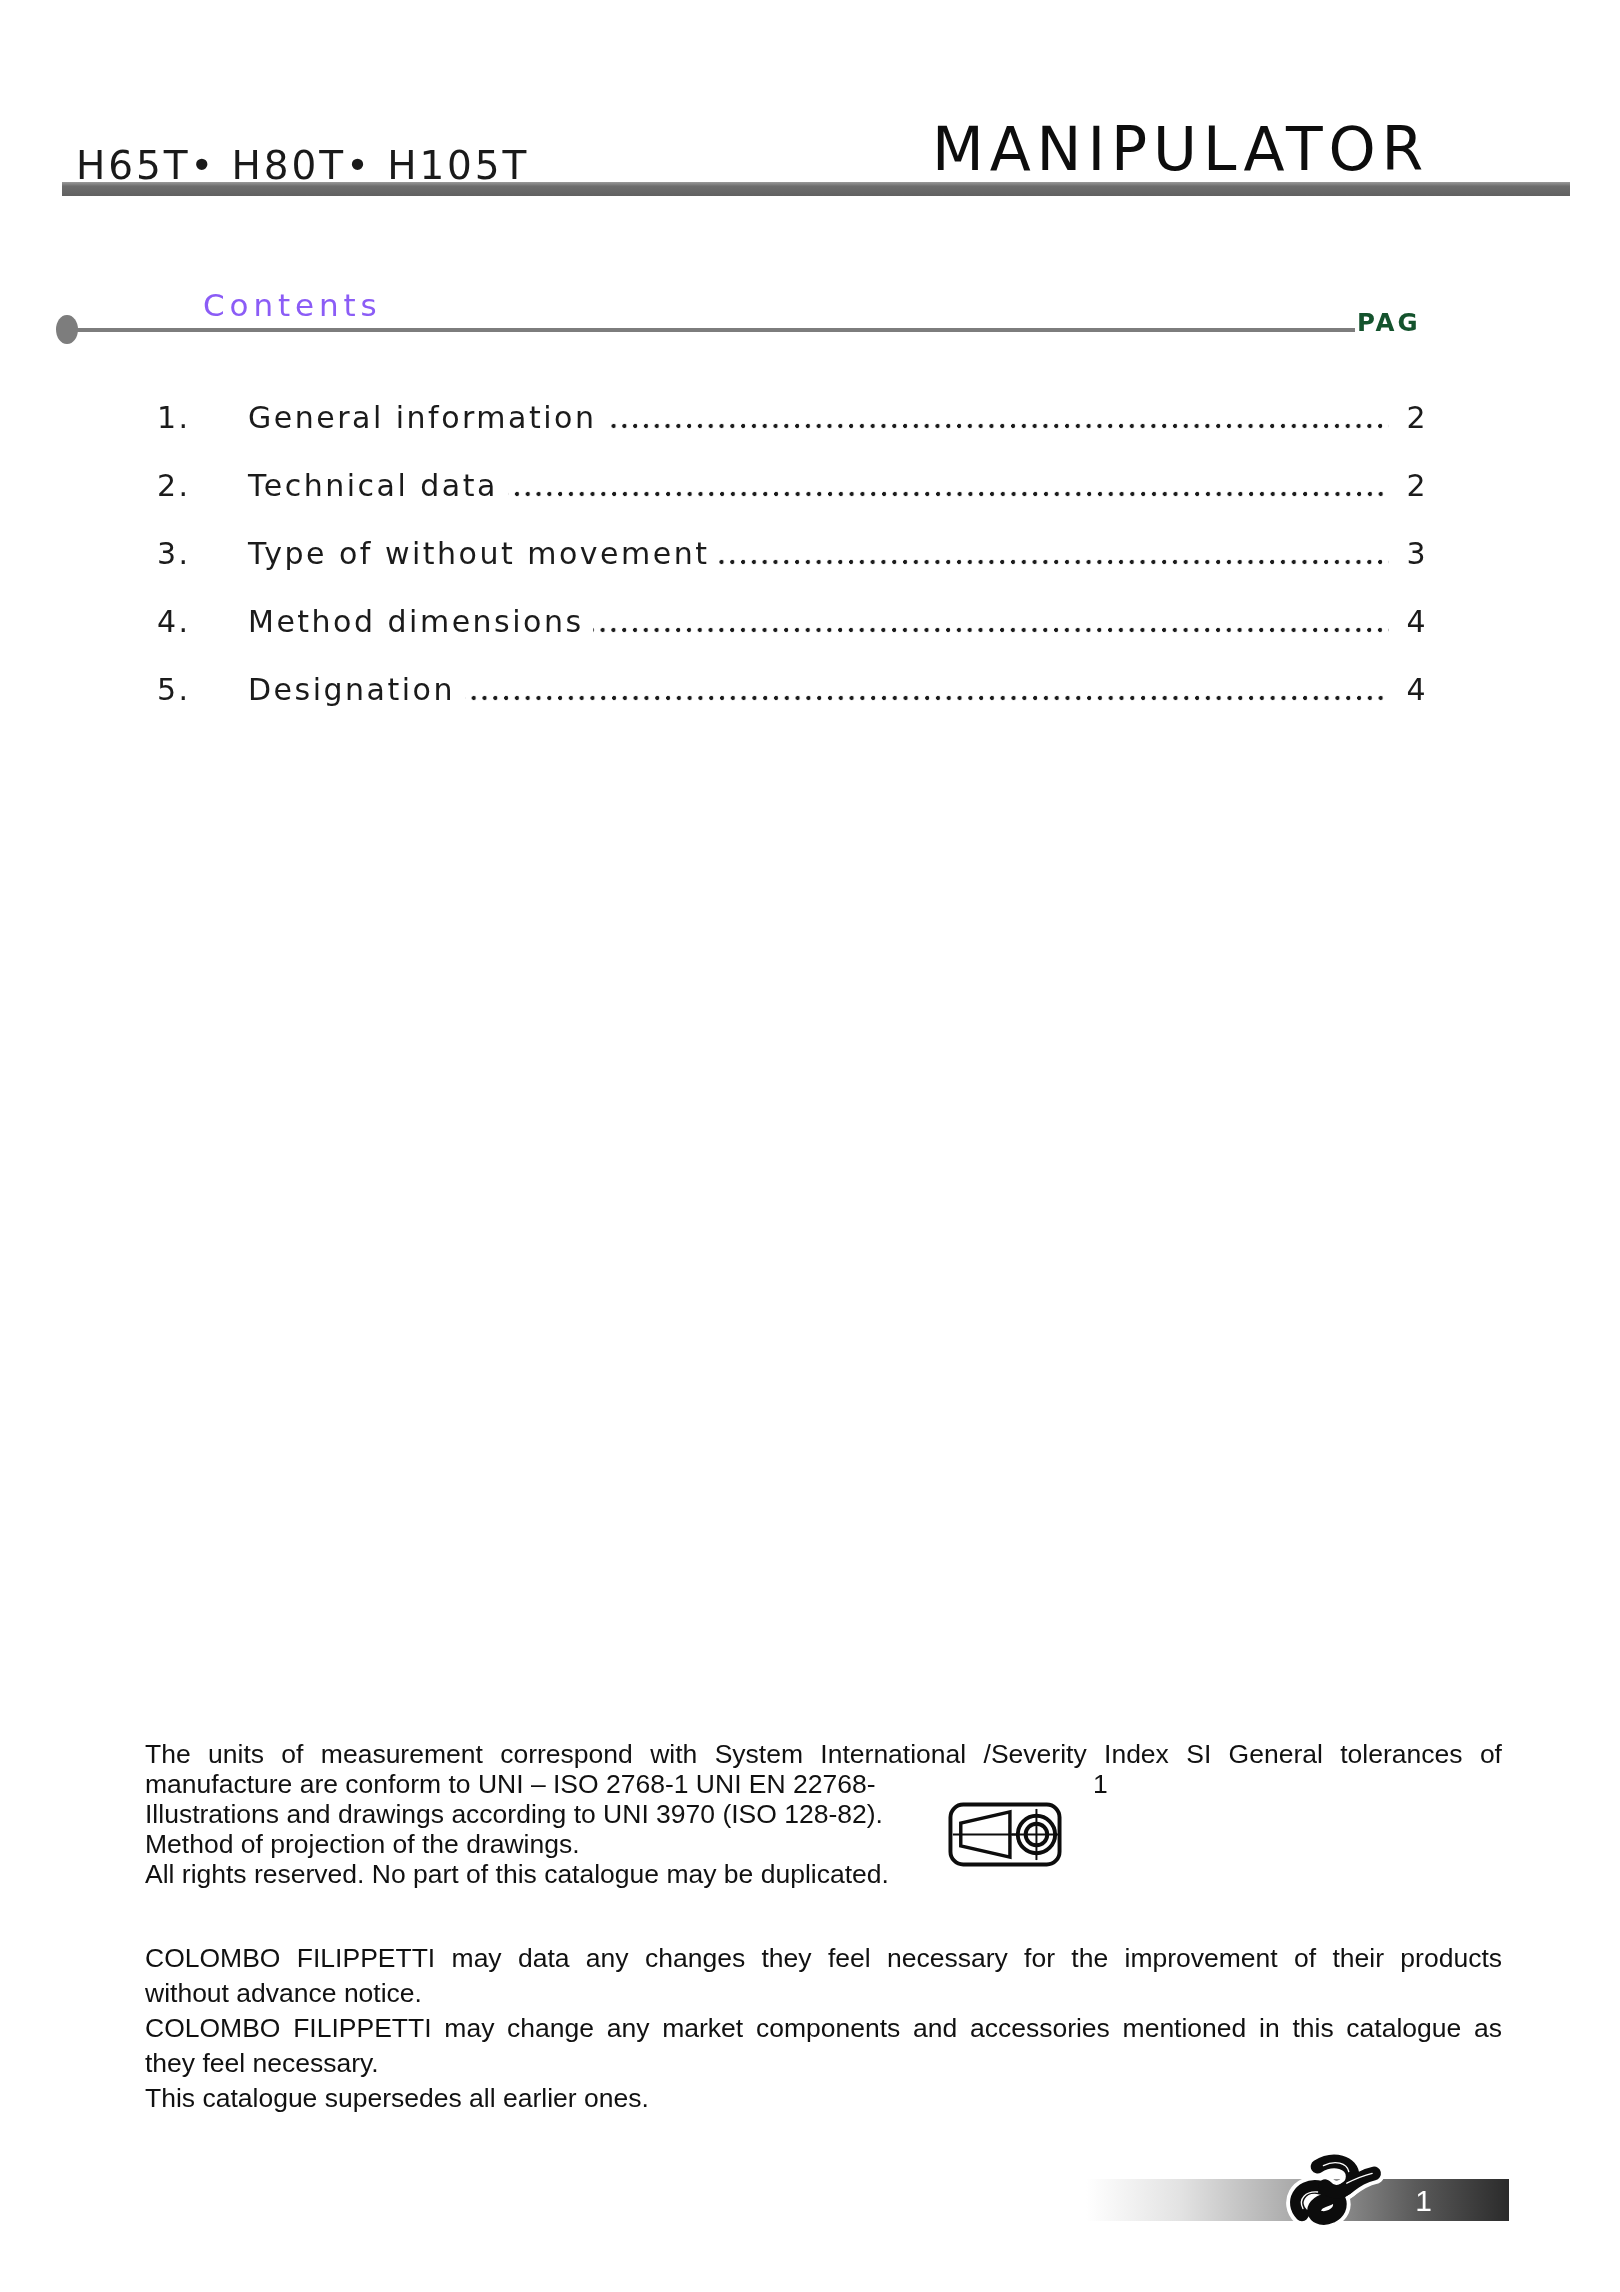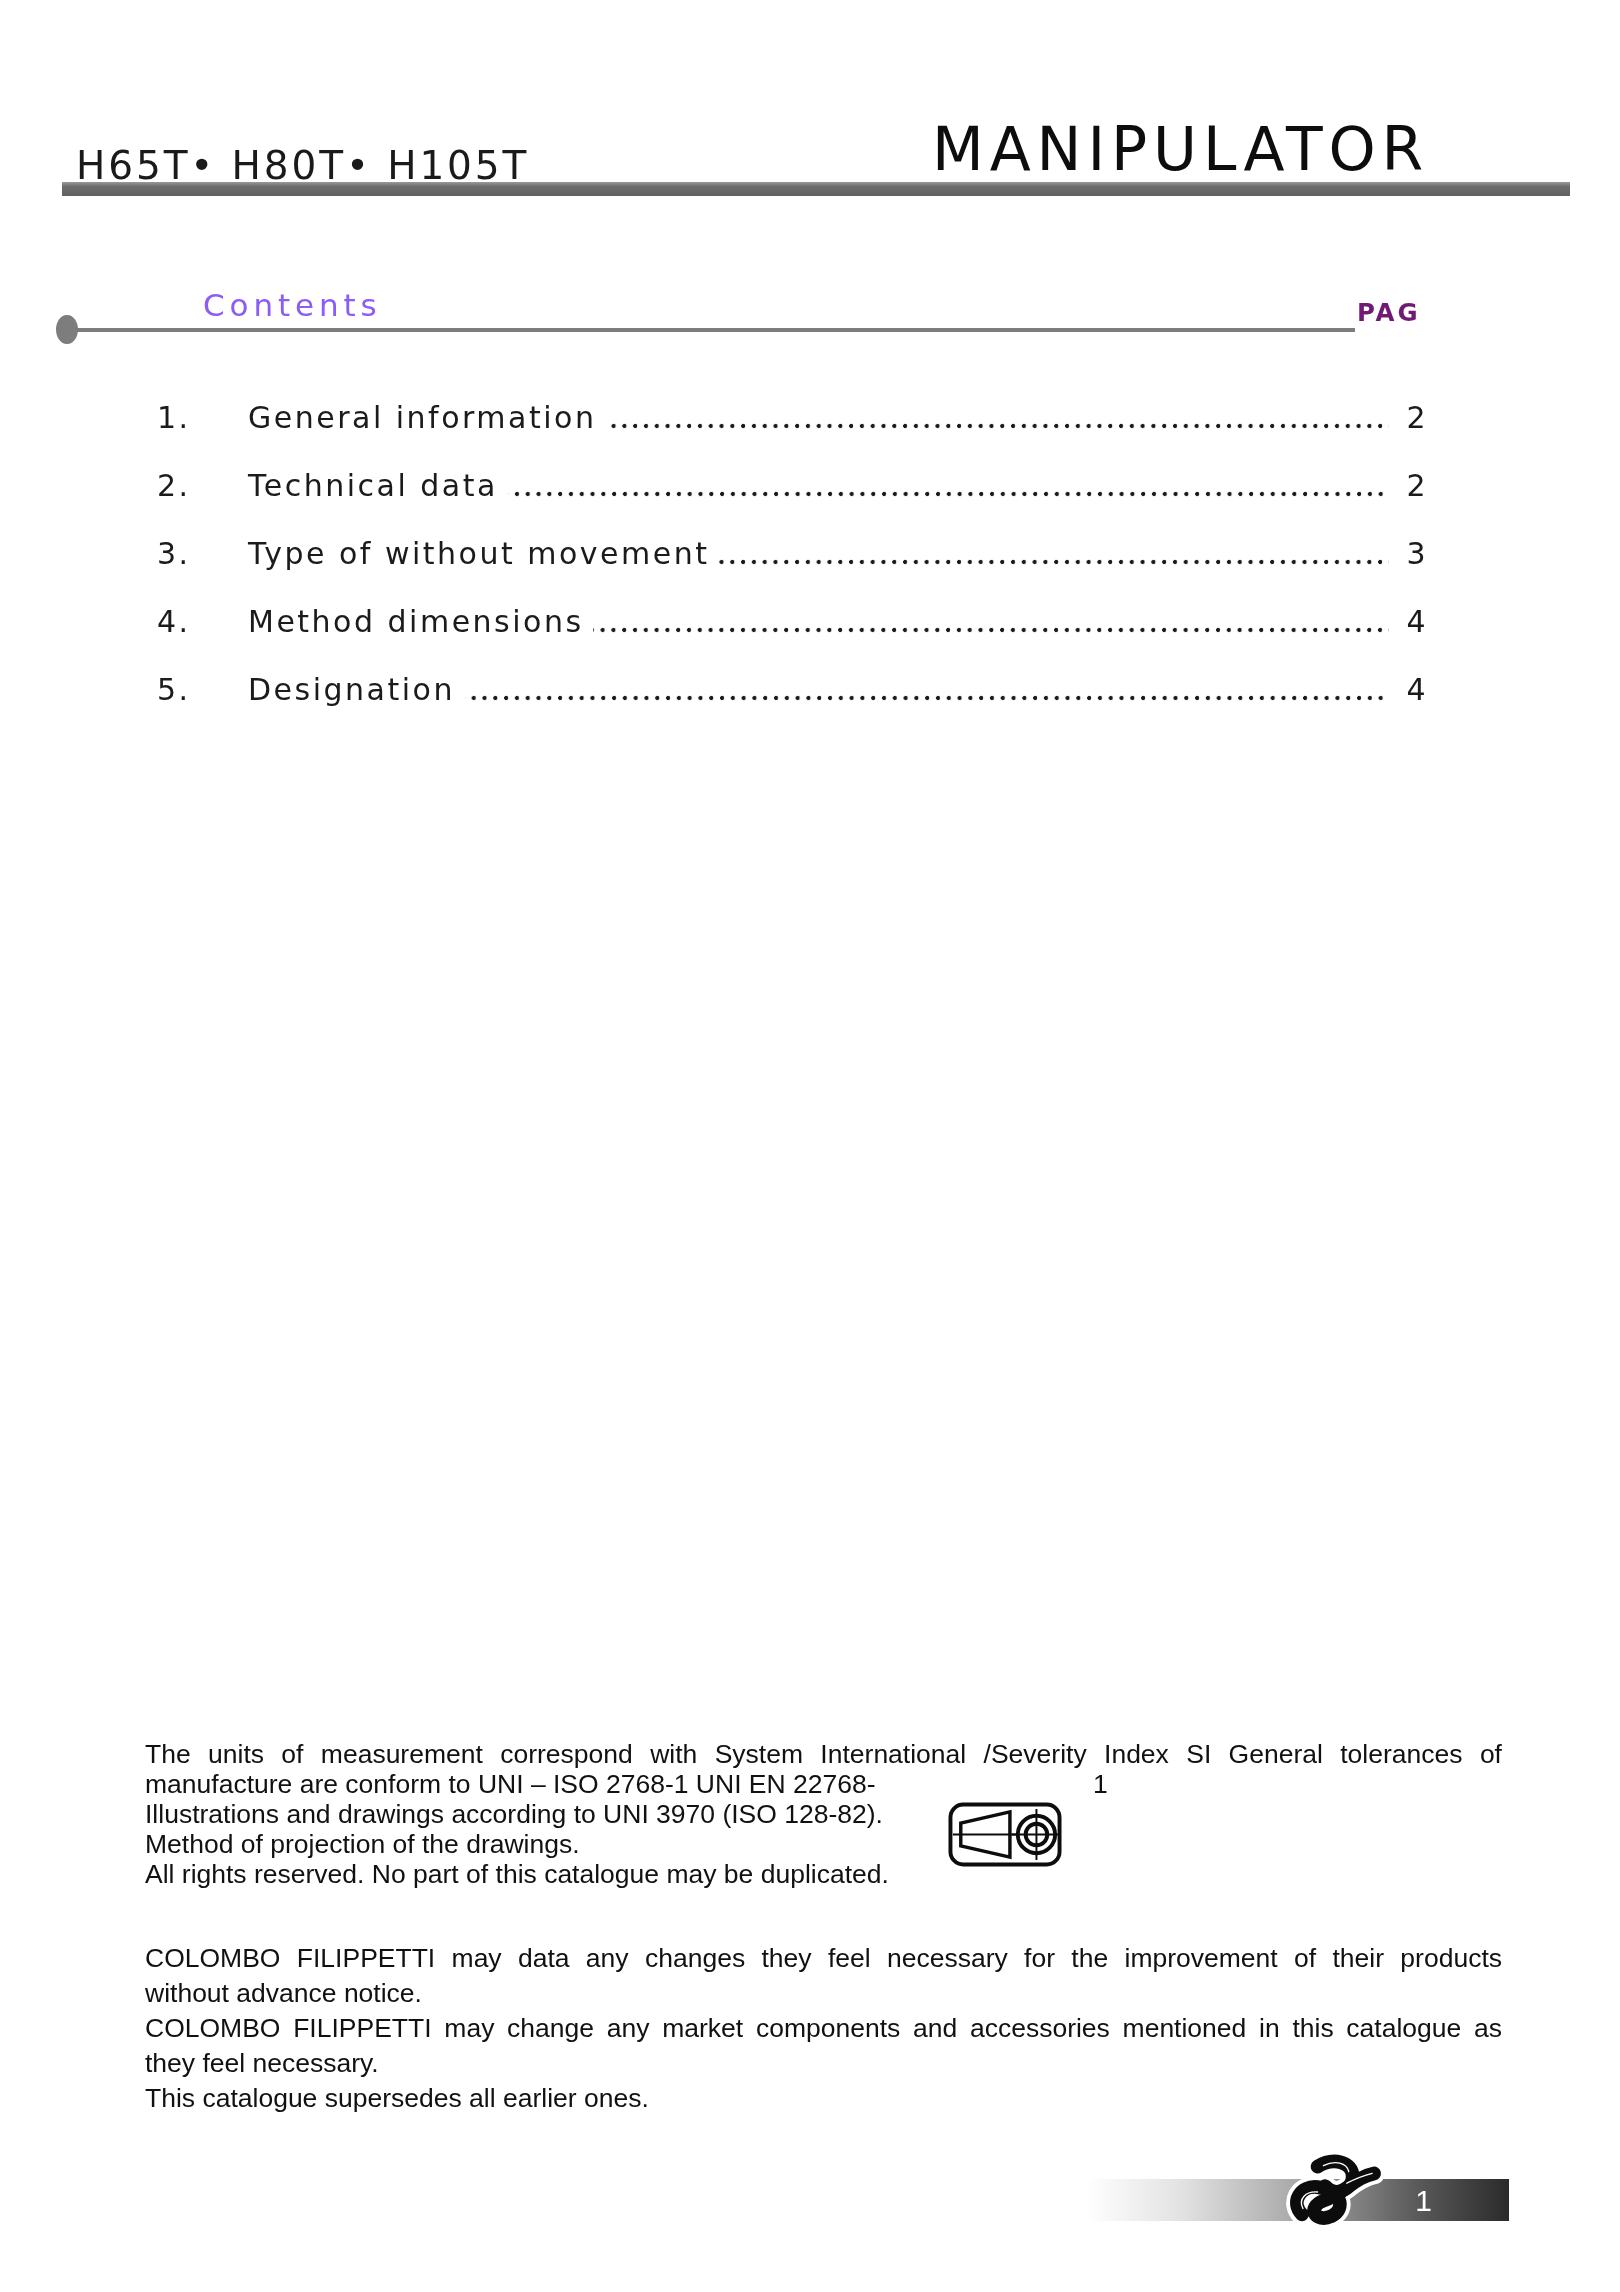--- a/index.html
+++ b/index.html
@@ -28,23 +28,23 @@
     position:absolute;left:62px;top:182px;width:1508px;height:13.7px;
     background:linear-gradient(to bottom,#9a9a9a 0%,#6d6d6d 30%,#616161 100%);
   }
   
   .contents-title{
     position:absolute;left:155px;top:287px;
     font-family:"DejaVu Sans",sans-serif;
     font-size:31px;font-weight:400;letter-spacing:4.9px;color:#8b5cf6;margin-left:48px;
   }
   .pag-label{
-    position:absolute;left:1357px;top:298px;
+    position:absolute;left:1357px;top:308px;
     font-family:"DejaVu Sans",sans-serif;
-    font-size:24.5px;font-weight:700;letter-spacing:2.9px;color:#701a75;
+    font-size:24.5px;font-weight:700;letter-spacing:2.9px;color:#14532d;
   }
   .contents-rule{position:absolute;left:56px;top:315px;width:1299px;height:29px;}
   .contents-rule .rule-line{position:absolute;left:10.8px;top:12.7px;width:1288px;height:3.9px;background:#7d7d7d;}
   .contents-rule .rule-bullet{position:absolute;left:0;top:0;width:21.6px;height:29px;border-radius:50%;background:#7d7d7d;}
   
   .toc{
     position:absolute;left:157px;top:402px;width:1271px;
     font-family:"DejaVu Sans",sans-serif;
     font-size:30px;letter-spacing:2.5px;color:#1b1b1b;
   }

